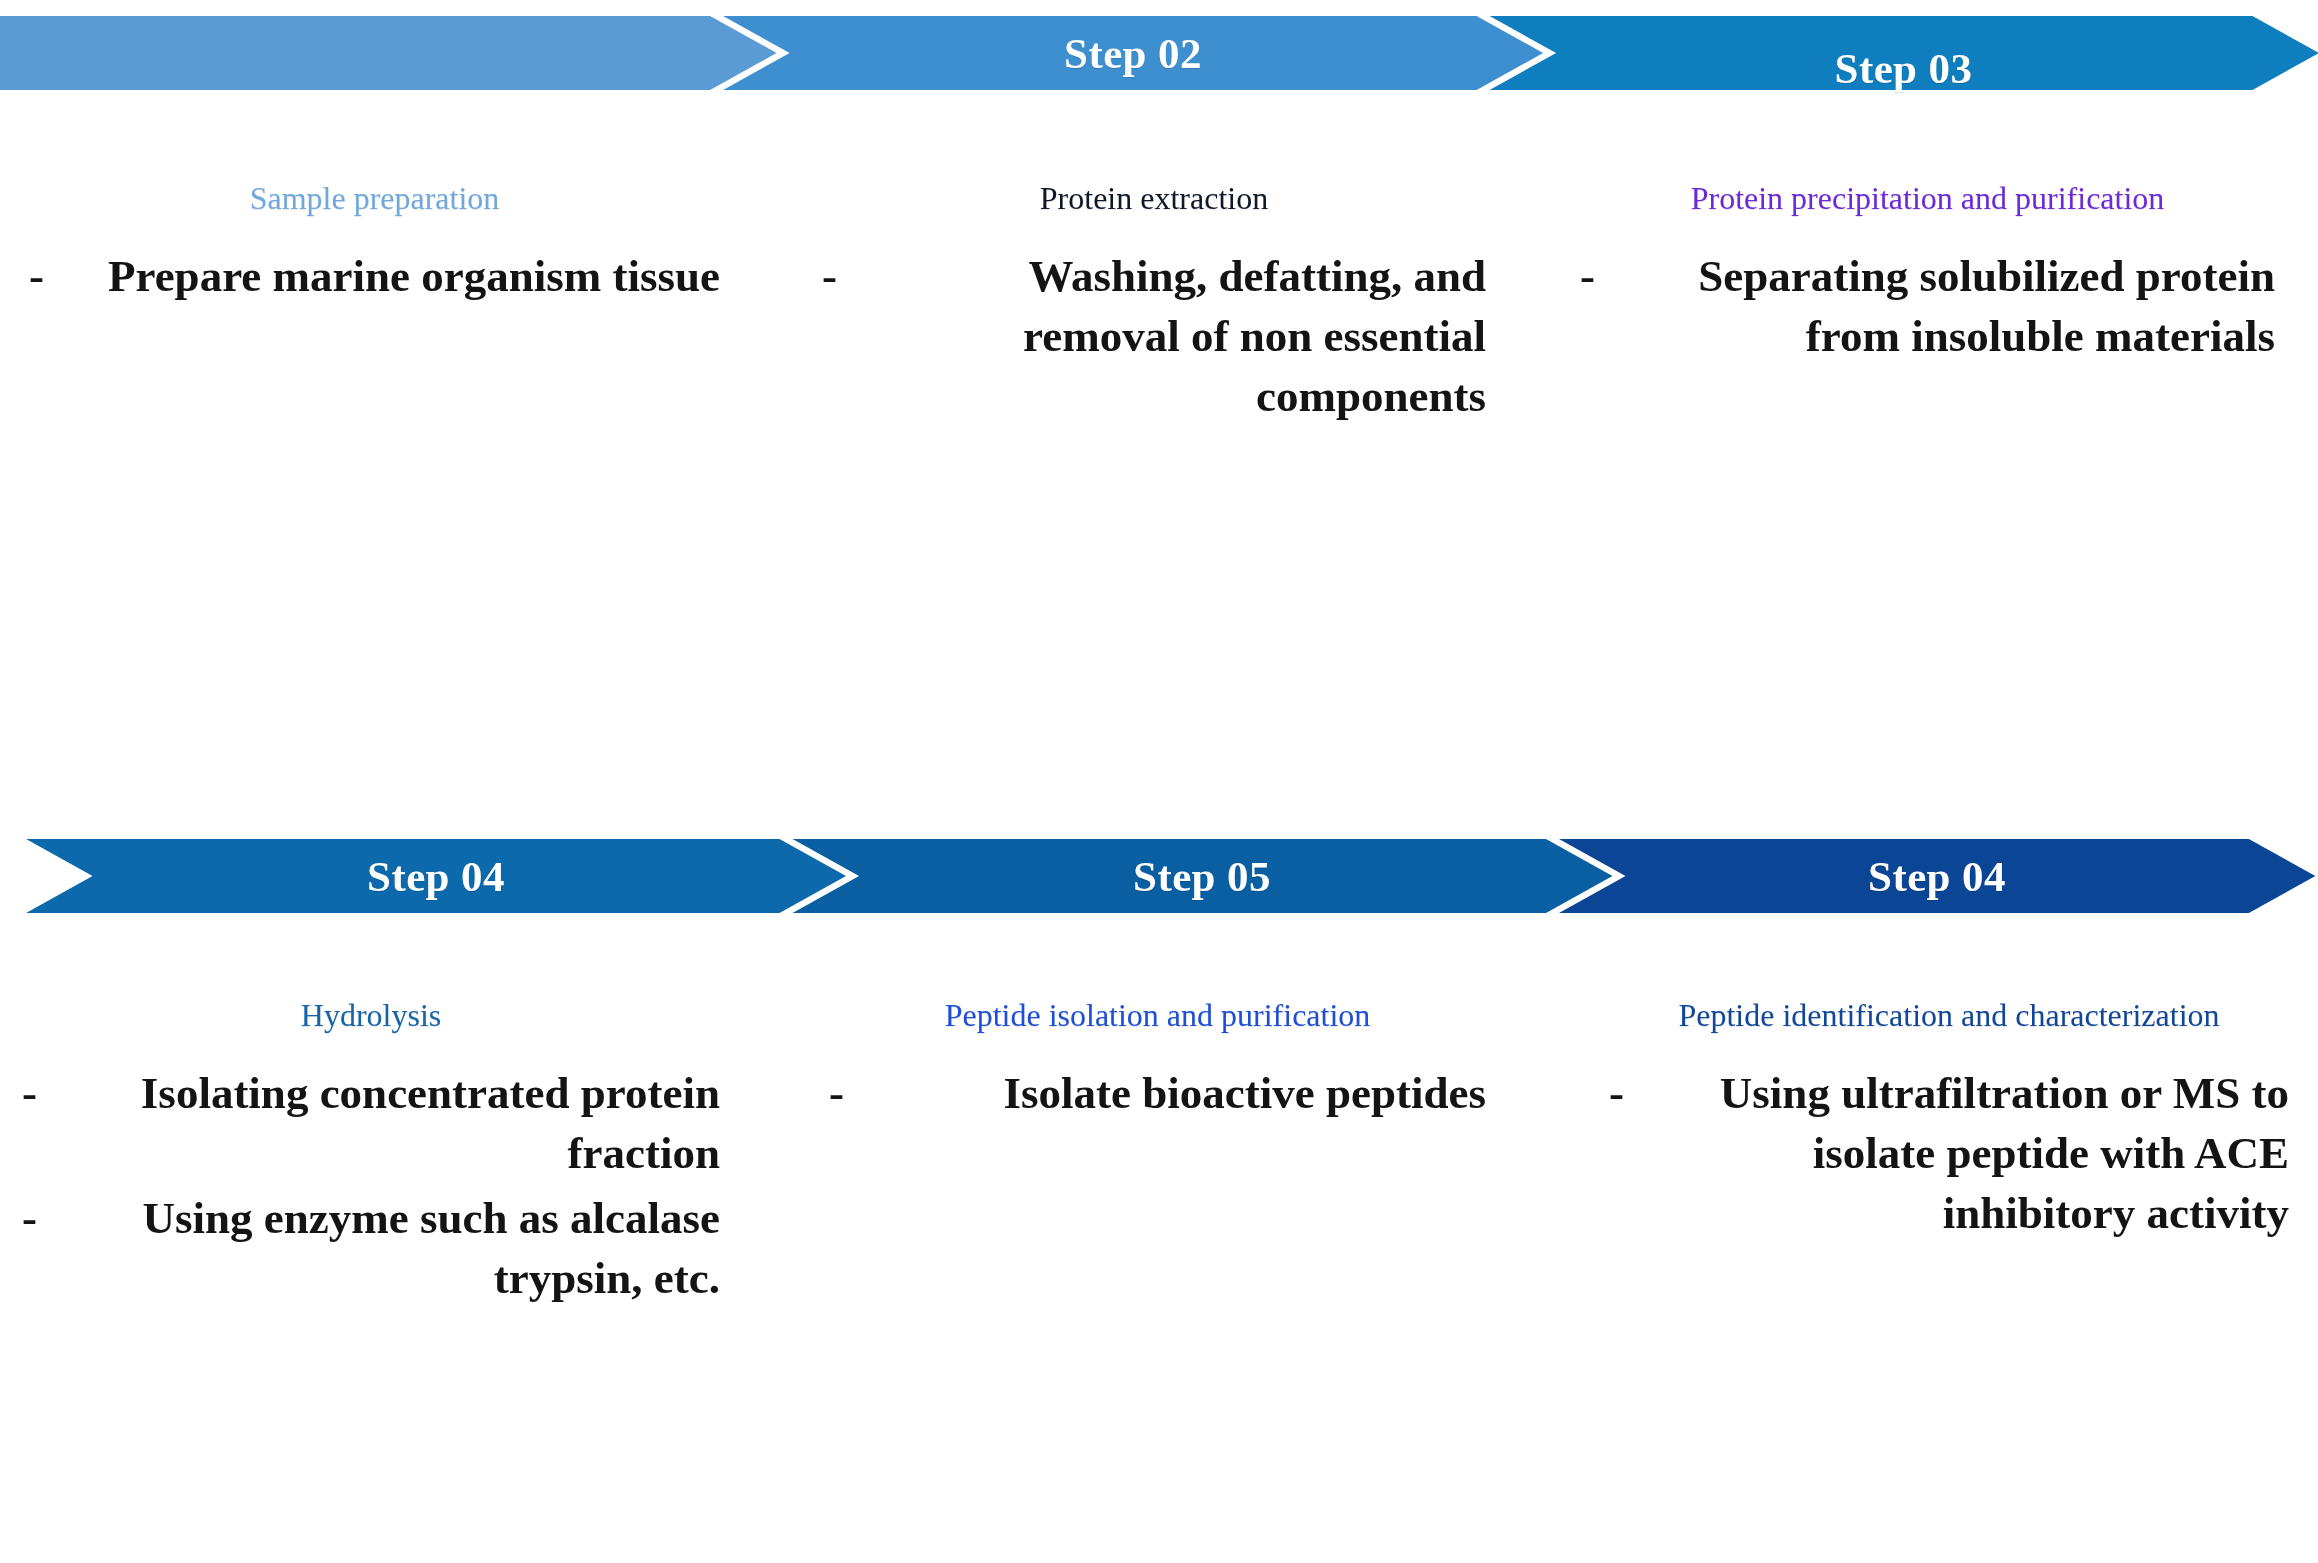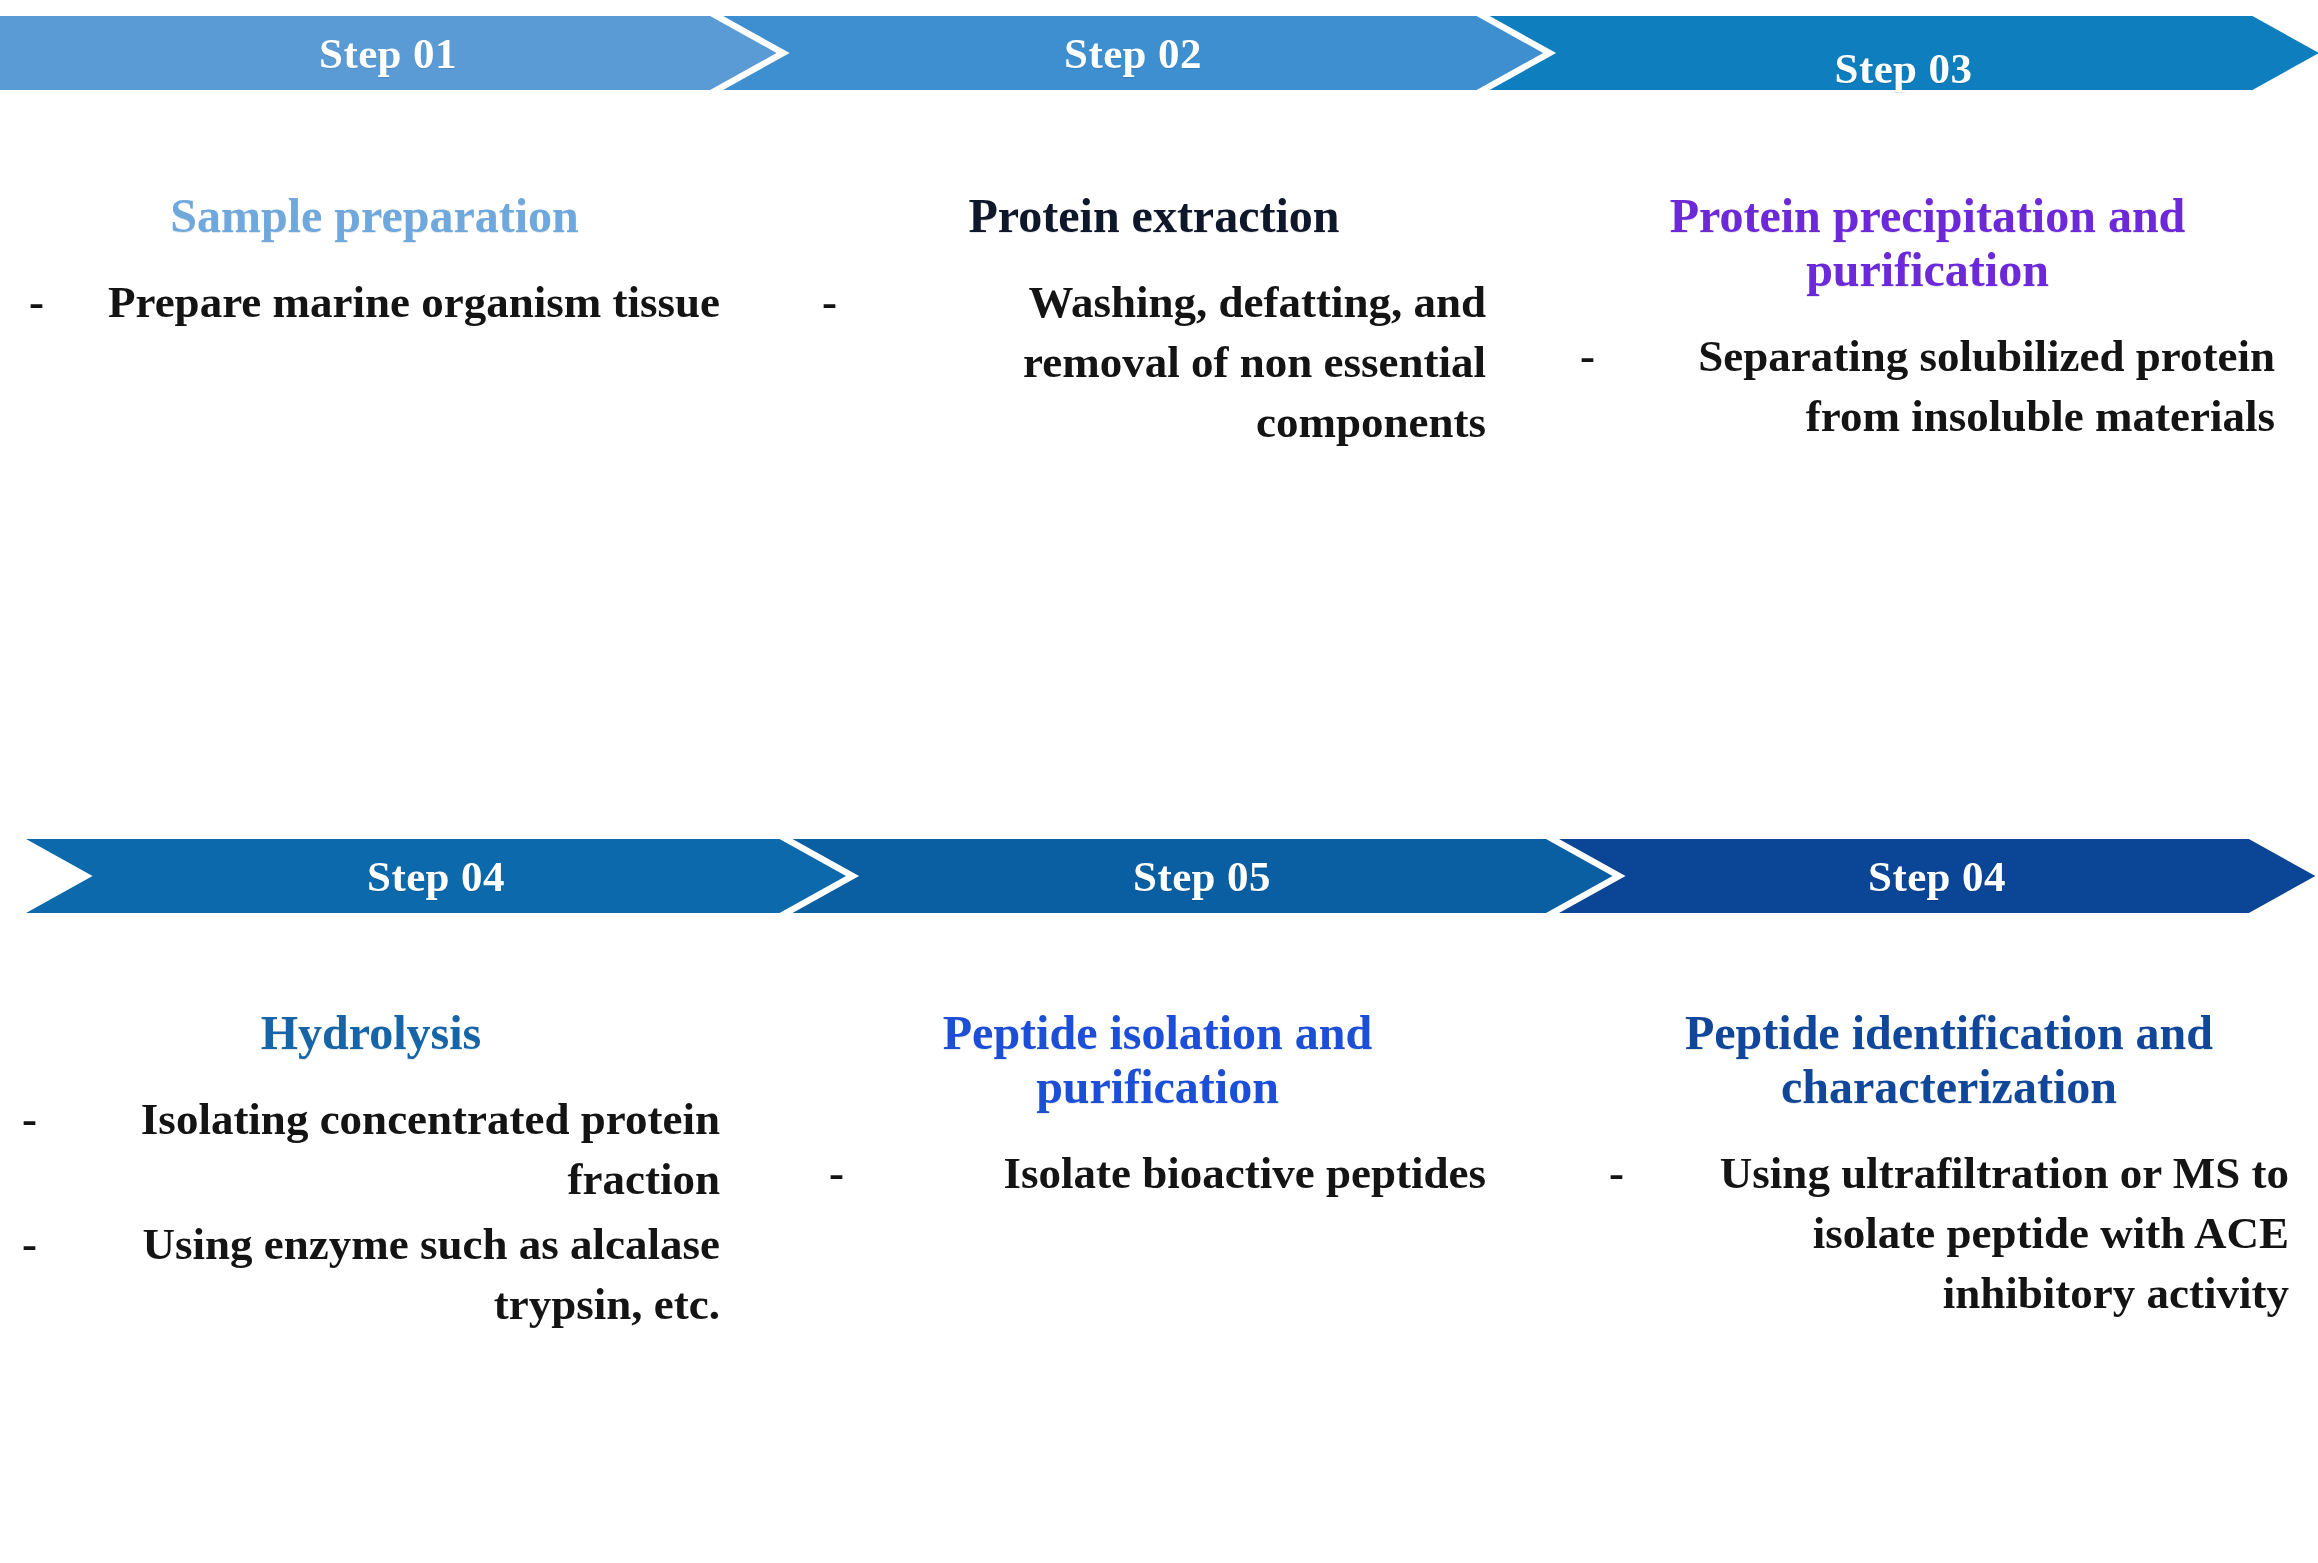--- a/index.html
+++ b/index.html
@@ -65,24 +65,24 @@
   }
   .col-1 { width: 771px; padding-left: 29px;  padding-right: 51px; }
   .col-2 { width: 766px; padding-left: 51px;  padding-right: 51px; }
   .col-3 { width: 781px; padding-left: 43px;  padding-right: 43px; }
 
   .col-4 { width: 771px; padding-left: 22px;  padding-right: 51px; }
   .col-5 { width: 766px; padding-left: 58px;  padding-right: 51px; }
   .col-6 { width: 781px; padding-left: 72px; padding-right: 29px; }
 
   .head {
-    font-size: 48px;
-    font-weight: bold;
+    font-size: 32px;
+    font-weight: normal;
     line-height: 1.12;
-    margin: 8px 0 29px 0;
+    margin: 0 0 29px 0;
     text-shadow: 0 0.7px 0.7px rgba(0,0,0,0.10);
   }
   .head-center { text-align: center; }
 
   .bullets {
     list-style: none;
     margin: 0;
     padding: 0;
   }
   .bullet {
@@ -109,23 +109,20 @@
 <body>
 
 <div class="diagram">
 
   <svg class="band band-row1" viewBox="0 0 3207 102" preserveAspectRatio="none">
     <polygon points="0,0 982,0 1074,51 982,102 0,102" fill="#5B9BD5"></polygon>
     <polygon points="1000,0 2042,0 2134,51 2042,102 1000,102 1092,51" fill="#3E8FD0"></polygon>
     <polygon points="2060,0 3115,0 3207,51 3115,102 2060,102 2152,51" fill="#0E7EBE"></polygon>
   </svg>
   <div class="band band-row1">
-    <div class="chev" style="left:0px;width:776px;">
-      <span class="chev-label">Step 01</span>
-    </div>
     <div class="chev" style="left:723px;width:820px;">
       <span class="chev-label">Step 02</span>
     </div>
     <div class="chev" style="left:1489px;width:829px;align-items:flex-end;">
       <span class="chev-label">Step 03</span>
     </div>
   </div>
 
   <div class="cols cols-row1">
 

